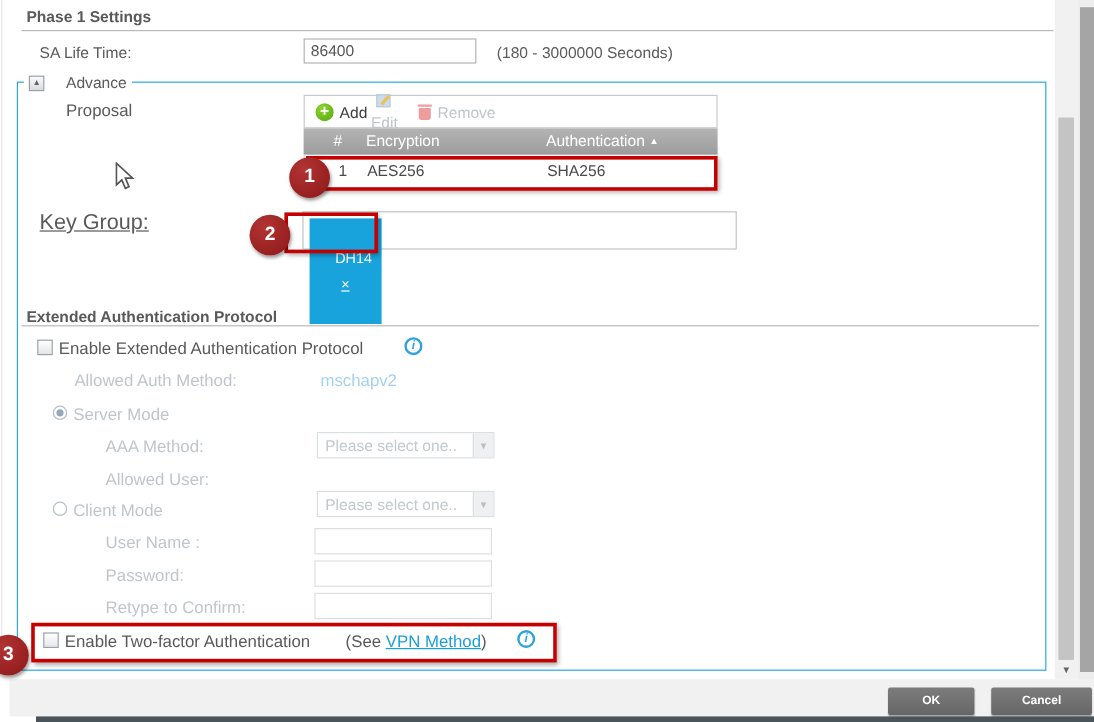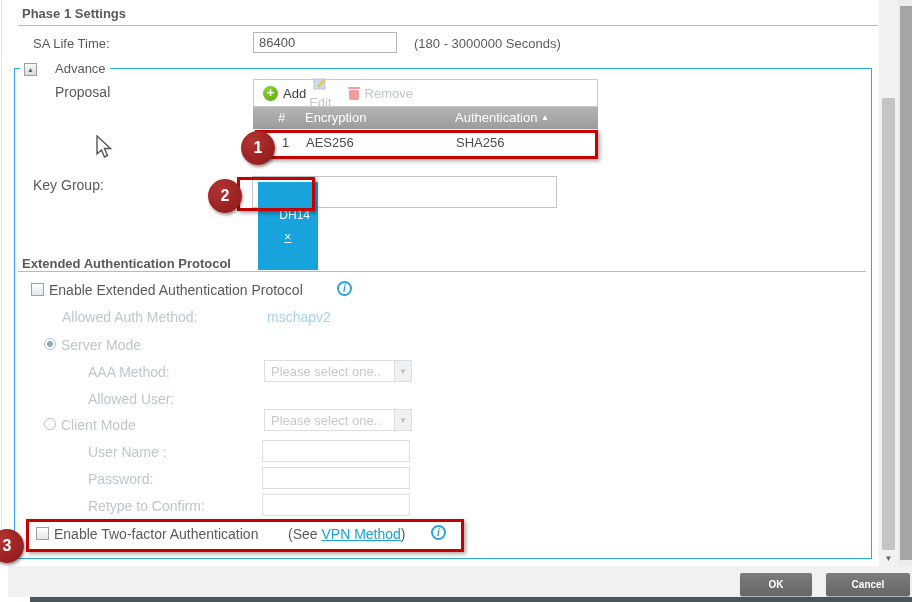--- a/index.html
+++ b/index.html
@@ -96,22 +96,22 @@
     <span style="font-size:8px;vertical-align:2px;">▲</span>
   </span>
 </div>
 
 <div class="abs" style="left:253px;top:129px;width:345px;height:30px;background:#fff;border:1px solid #dcdcdc;border-top:none;box-sizing:border-box;color:#4a4a4a;">
   <span class="cell" style="left:28px;top:6px;">1</span>
   <span class="cell" style="left:52px;top:6px;">AES256</span>
   <span class="cell" style="left:202px;top:6px;">SHA256</span>
 </div>
 
-<div class="abs lbl" style="left:33px;top:177px;font-size:14px;">Key Group:</div>
-<div class="abs" style="left:252px;top:176px;width:305px;height:32px;border:1px solid #c4c4c4;box-sizing:border-box;background:#fff;">
+<div class="abs lbl" style="left:33px;top:177px;font-size:18px;text-decoration:underline;">Key Group:</div>
+<div class="abs" style="left:252px;top:176px;width:362px;height:32px;border:1px solid #c4c4c4;box-sizing:border-box;background:#fff;">
   <div class="chip" style="position:absolute;left:5px;top:5px;">
     <span>DH14</span>
     <span style="text-decoration:underline;margin-left:5px;">×</span>
   </div>
 </div>
 
 <div class="abs lbl bold" style="left:22px;top:256px;">Extended Authentication Protocol</div>
 <div class="abs hline" style="left:18px;top:271px;width:848px;"></div>
 
 <div class="abs cb" style="left:31px;top:283px;"></div>

